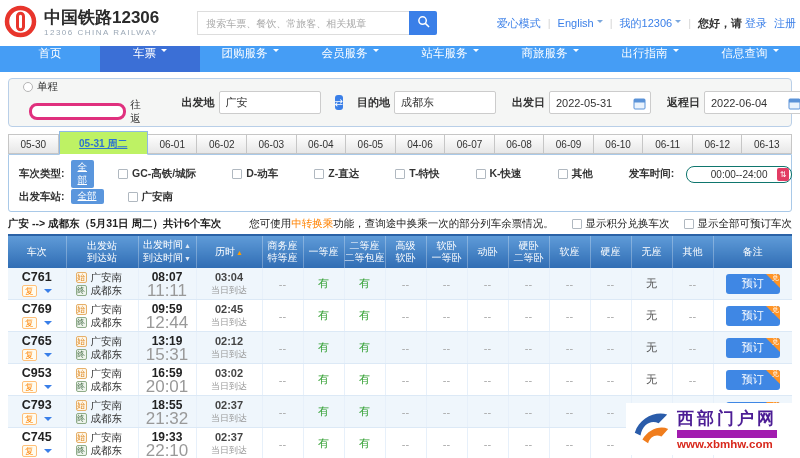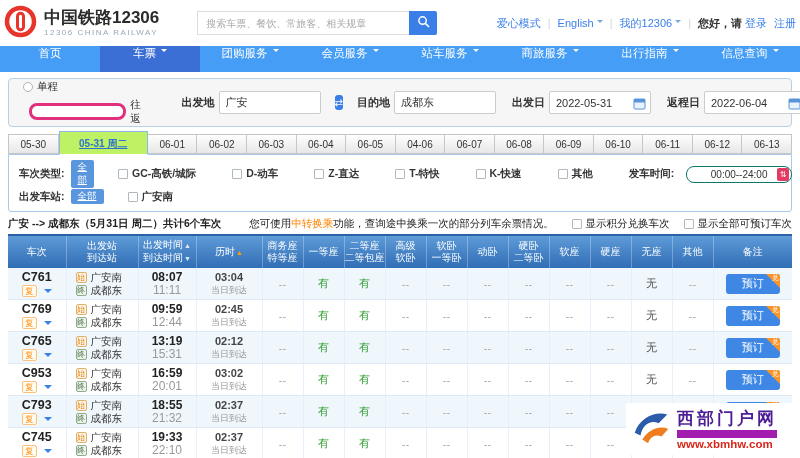--- a/index.html
+++ b/index.html
@@ -90,21 +90,21 @@
   .tbl tbody tr.alt { background:#eff6fc; }
   .tno { font-weight:bold; font-size:12.5px; color:#222; cursor:pointer; }
   .trow2 { line-height:11px; margin-top:1px; }
   .fu { color:#ff8200; border:1px solid #ffc07a; background:#fffcf0; font-size:8.5px; padding:0 2px; border-radius:2px; }
   .tcaret { display:inline-block; border:4px solid transparent; border-top-color:#3a7fe8; margin-left:7px; vertical-align:-3px; cursor:pointer; }
   .sta-line { display:flex; align-items:center; padding-left:9px; font-size:10.5px; color:#333; line-height:13px; }
   .sic { width:11px; height:11px; font-size:8px; line-height:10px; text-align:center; border-radius:2px; margin-right:4px; flex:none; }
   .sic.start { color:#e0861c; border:1px solid #e6b06a; background:#fdf6e8; }
   .sic.end { color:#49704a; border:1px solid #8fac89; background:#eef4ec; }
   .dep { font-weight:bold; font-size:12px; color:#222; line-height:13px; }
-  .arr { font-size:12px; color:#999; line-height:13px; }
+  .arr { font-size:17px; color:#999; line-height:13px; }
   .dur { font-size:11px; color:#444; font-weight:bold; line-height:13px; }
   .day { font-size:9px; color:#999; line-height:12px; }
   .s-has { color:#2e9e2e; }
   .s-none { color:#555; }
   .s-na { color:#a8a8a8; }
   .book { position:relative; width:54px; height:20px; background:#3f87e4; border:none; border-radius:3px;
           color:#fff; font-size:11px; cursor:pointer; overflow:hidden; }
   .cnr { position:absolute; top:0; right:0; width:0; height:0; border-top:14px solid #ff9426; border-left:14px solid transparent; }
   .cnr-t { position:absolute; top:0; right:1px; color:#fff; font-size:7px; line-height:8px; }
 

